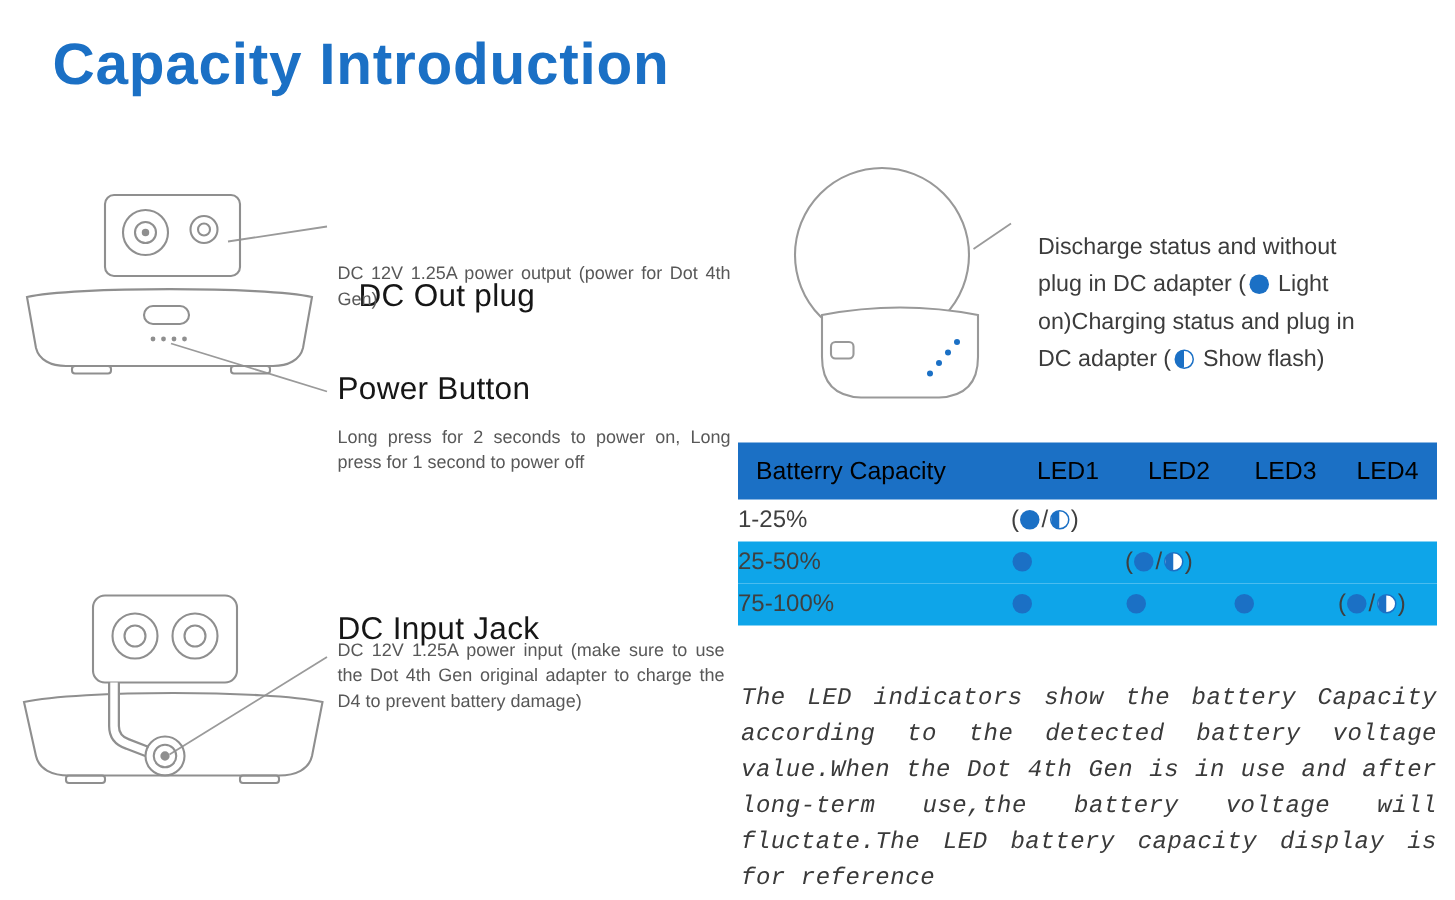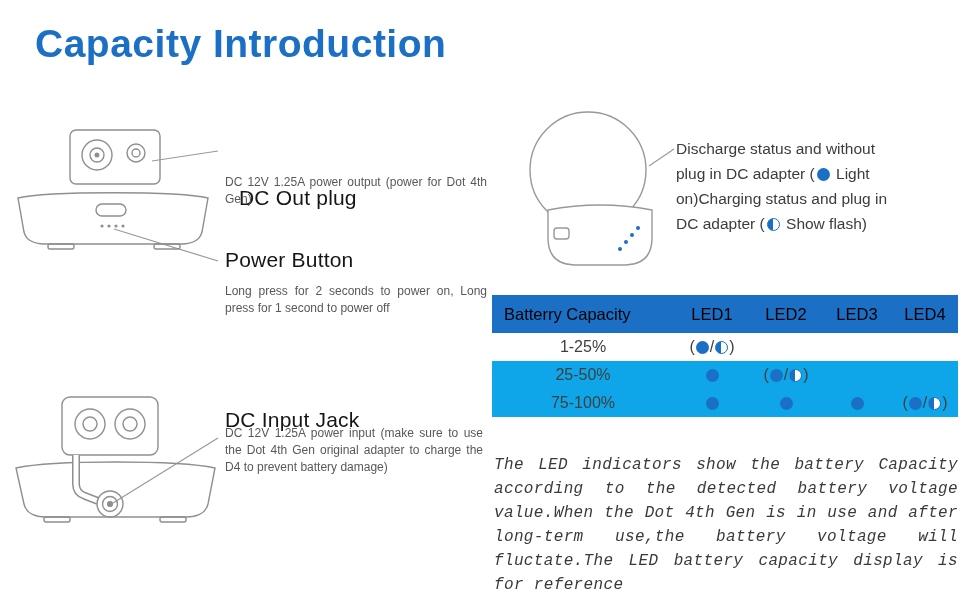--- a/index.html
+++ b/index.html
@@ -16,21 +16,21 @@
     color:var(--accent);
   }
   h2.sec-heading {
     margin:0; font-size:21px; font-weight:500; color:#161616; letter-spacing:.2px;
   }
   p.sec-body {
     margin:0; font-size:12px; line-height:1.42; color:#585858;
     text-align:justify;
   }
   p.note {
-    margin:0; font-size:15.5px; line-height:1.62; color:#3c3c3c;
+    margin:16px; font-size:15.5px; line-height:1.62; color:#3c3c3c;
   }
   p.footnote {
     margin:0; font-size:16px; line-height:1.5; color:#3a3a3a;
     font-style:italic; letter-spacing:.35px; text-align:justify;
   }
 
   .dot {
     display:inline-block; width:13px; height:13px; border-radius:50%;
     background:var(--accent); vertical-align:-2px; margin:0 2px;
   }
@@ -46,21 +46,21 @@
   table.battery col.c-l1 { width:76px; }
   table.battery col.c-l2 { width:72px; }
   table.battery col.c-l3 { width:70px; }
   table.battery col.c-l4 { width:66px; }
   table.battery th {
     background:var(--accent); color:#000000; font-weight:500;
     font-size:16.5px; height:38px; text-align:center; padding:0;
   }
   table.battery th.cap { text-align:left; padding-left:12px; }
   table.battery td {
-    height:28px; text-align:center; font-size:16px; color:#3f3f3f;
+    height:28px; font-size:16px; color:#3f3f3f;
     padding:0; white-space:nowrap;
   }
   table.battery tr.alt { background:#0ea5e9; }
   table.battery td .dot { margin:0 1px; }
   table.battery td .paren { color:#3f3f3f; }
 
   svg { display:block; }
   .leaders { left:0; top:0; pointer-events:none; }
 </style>
 </head>

